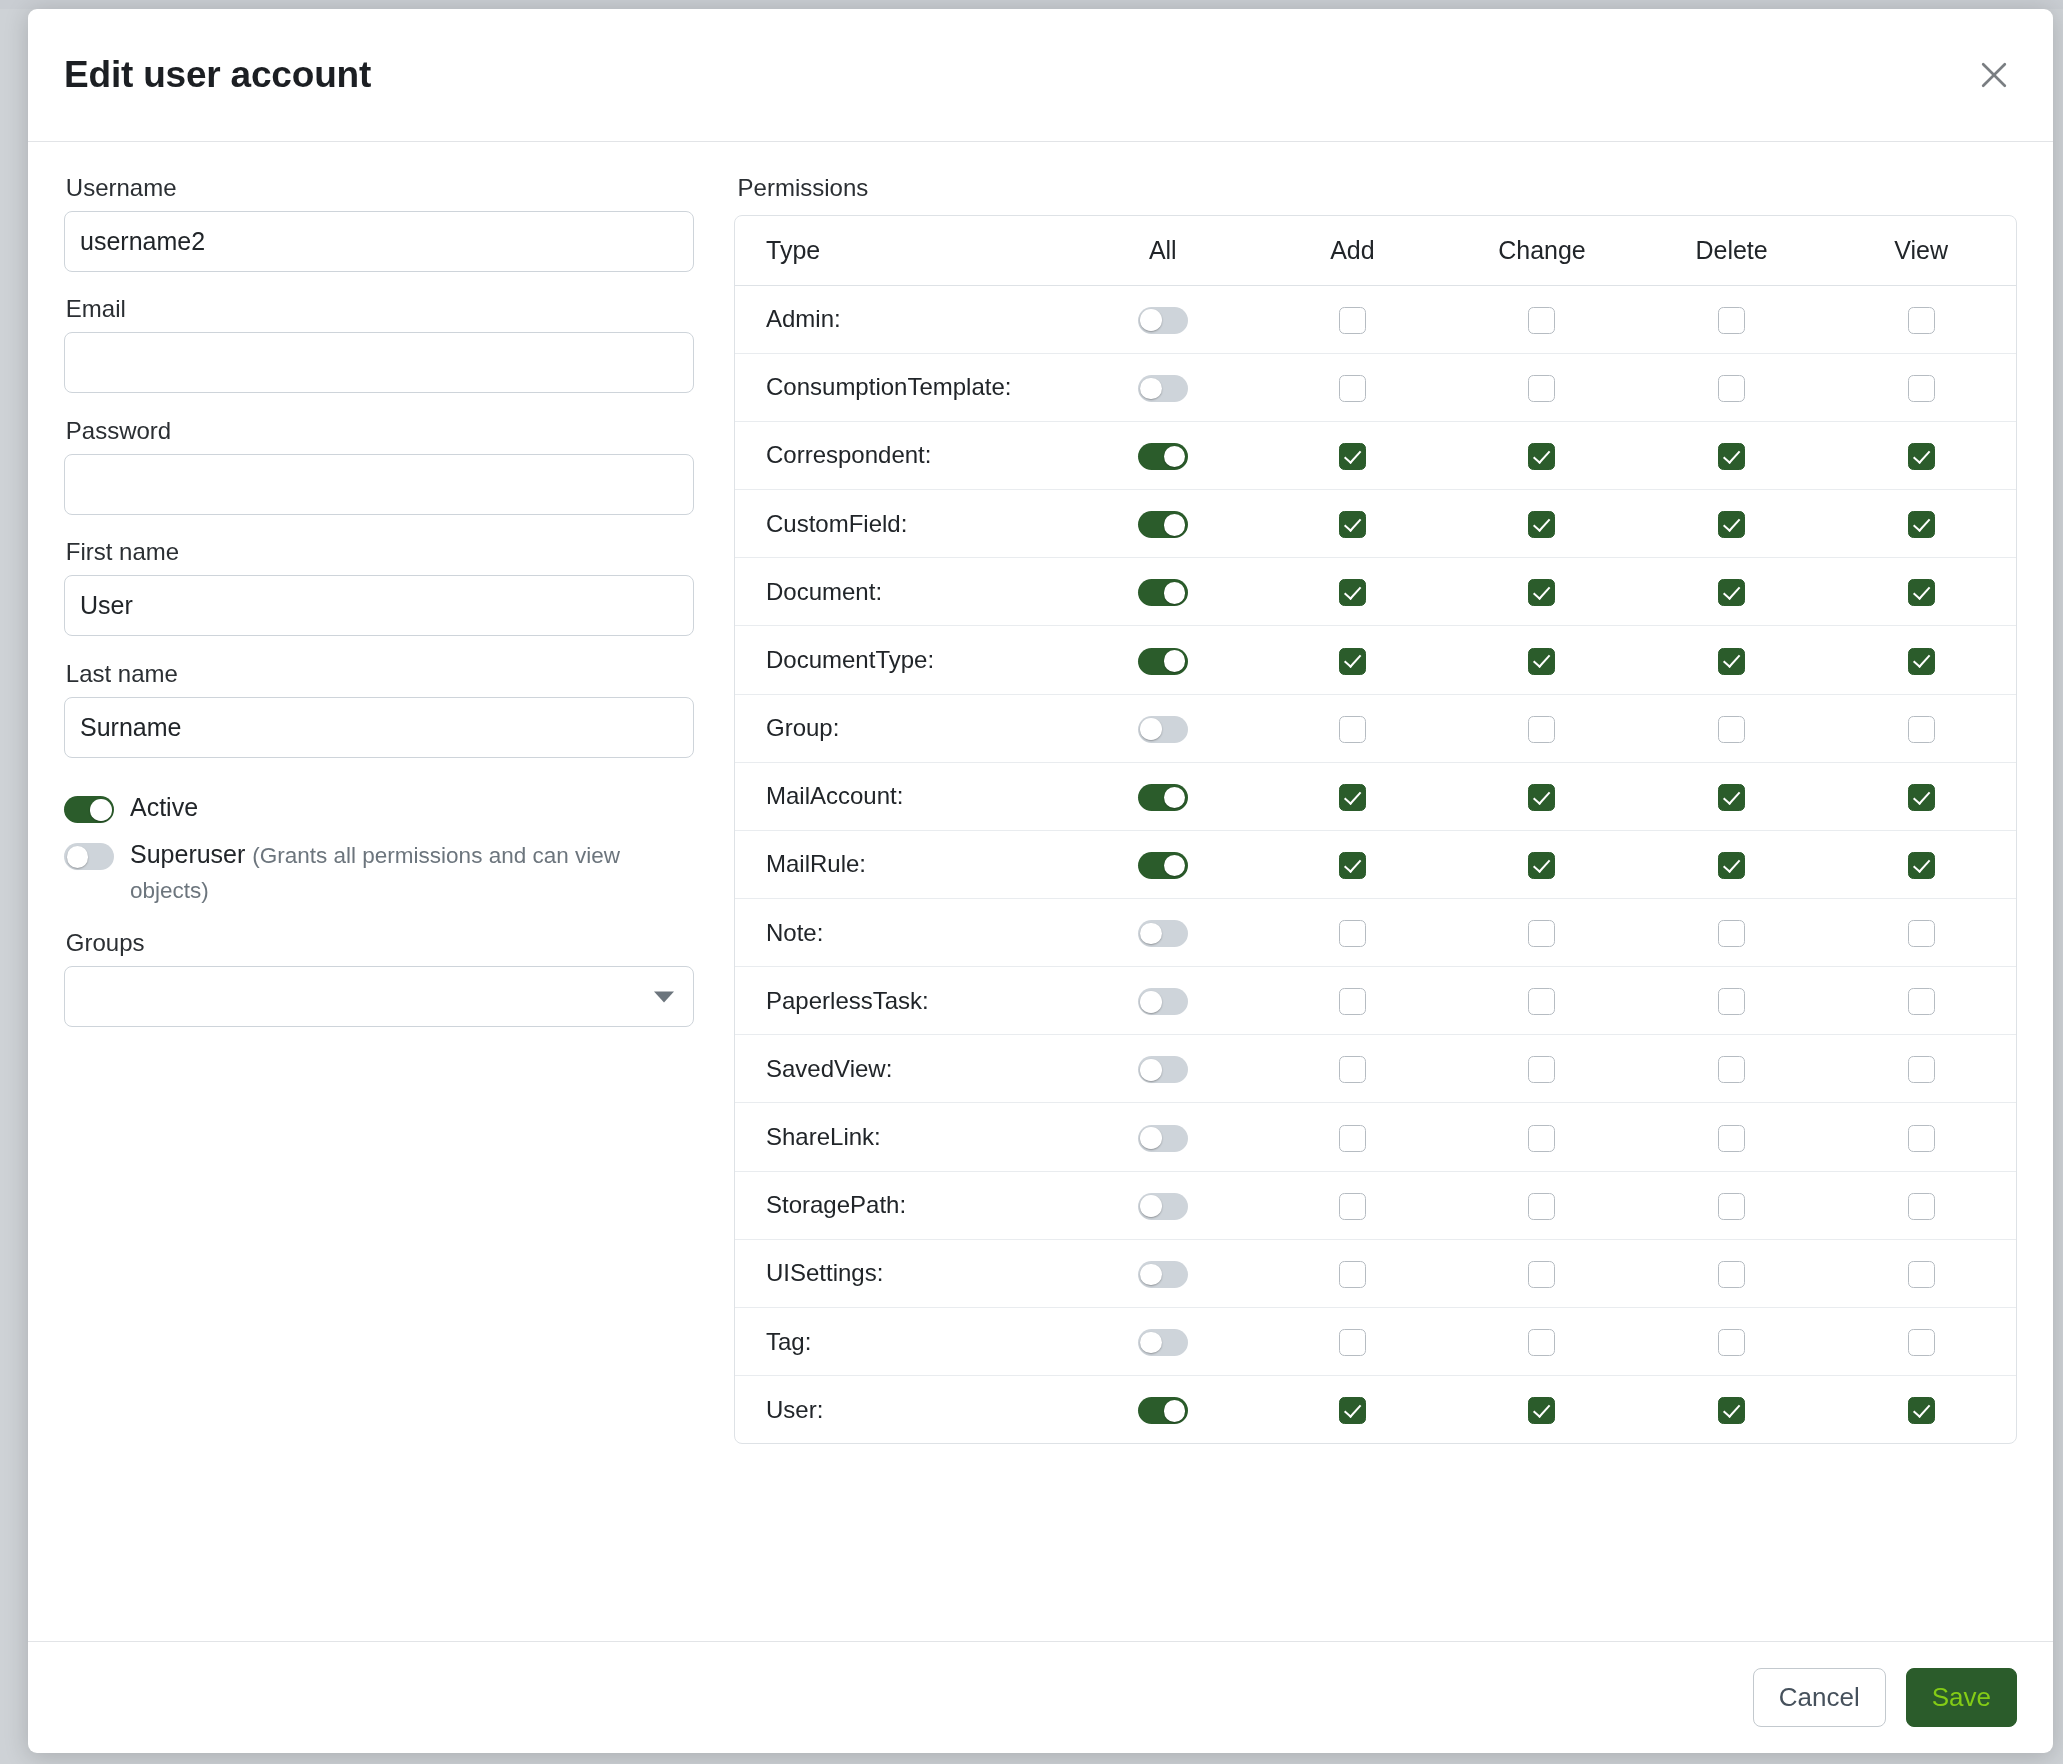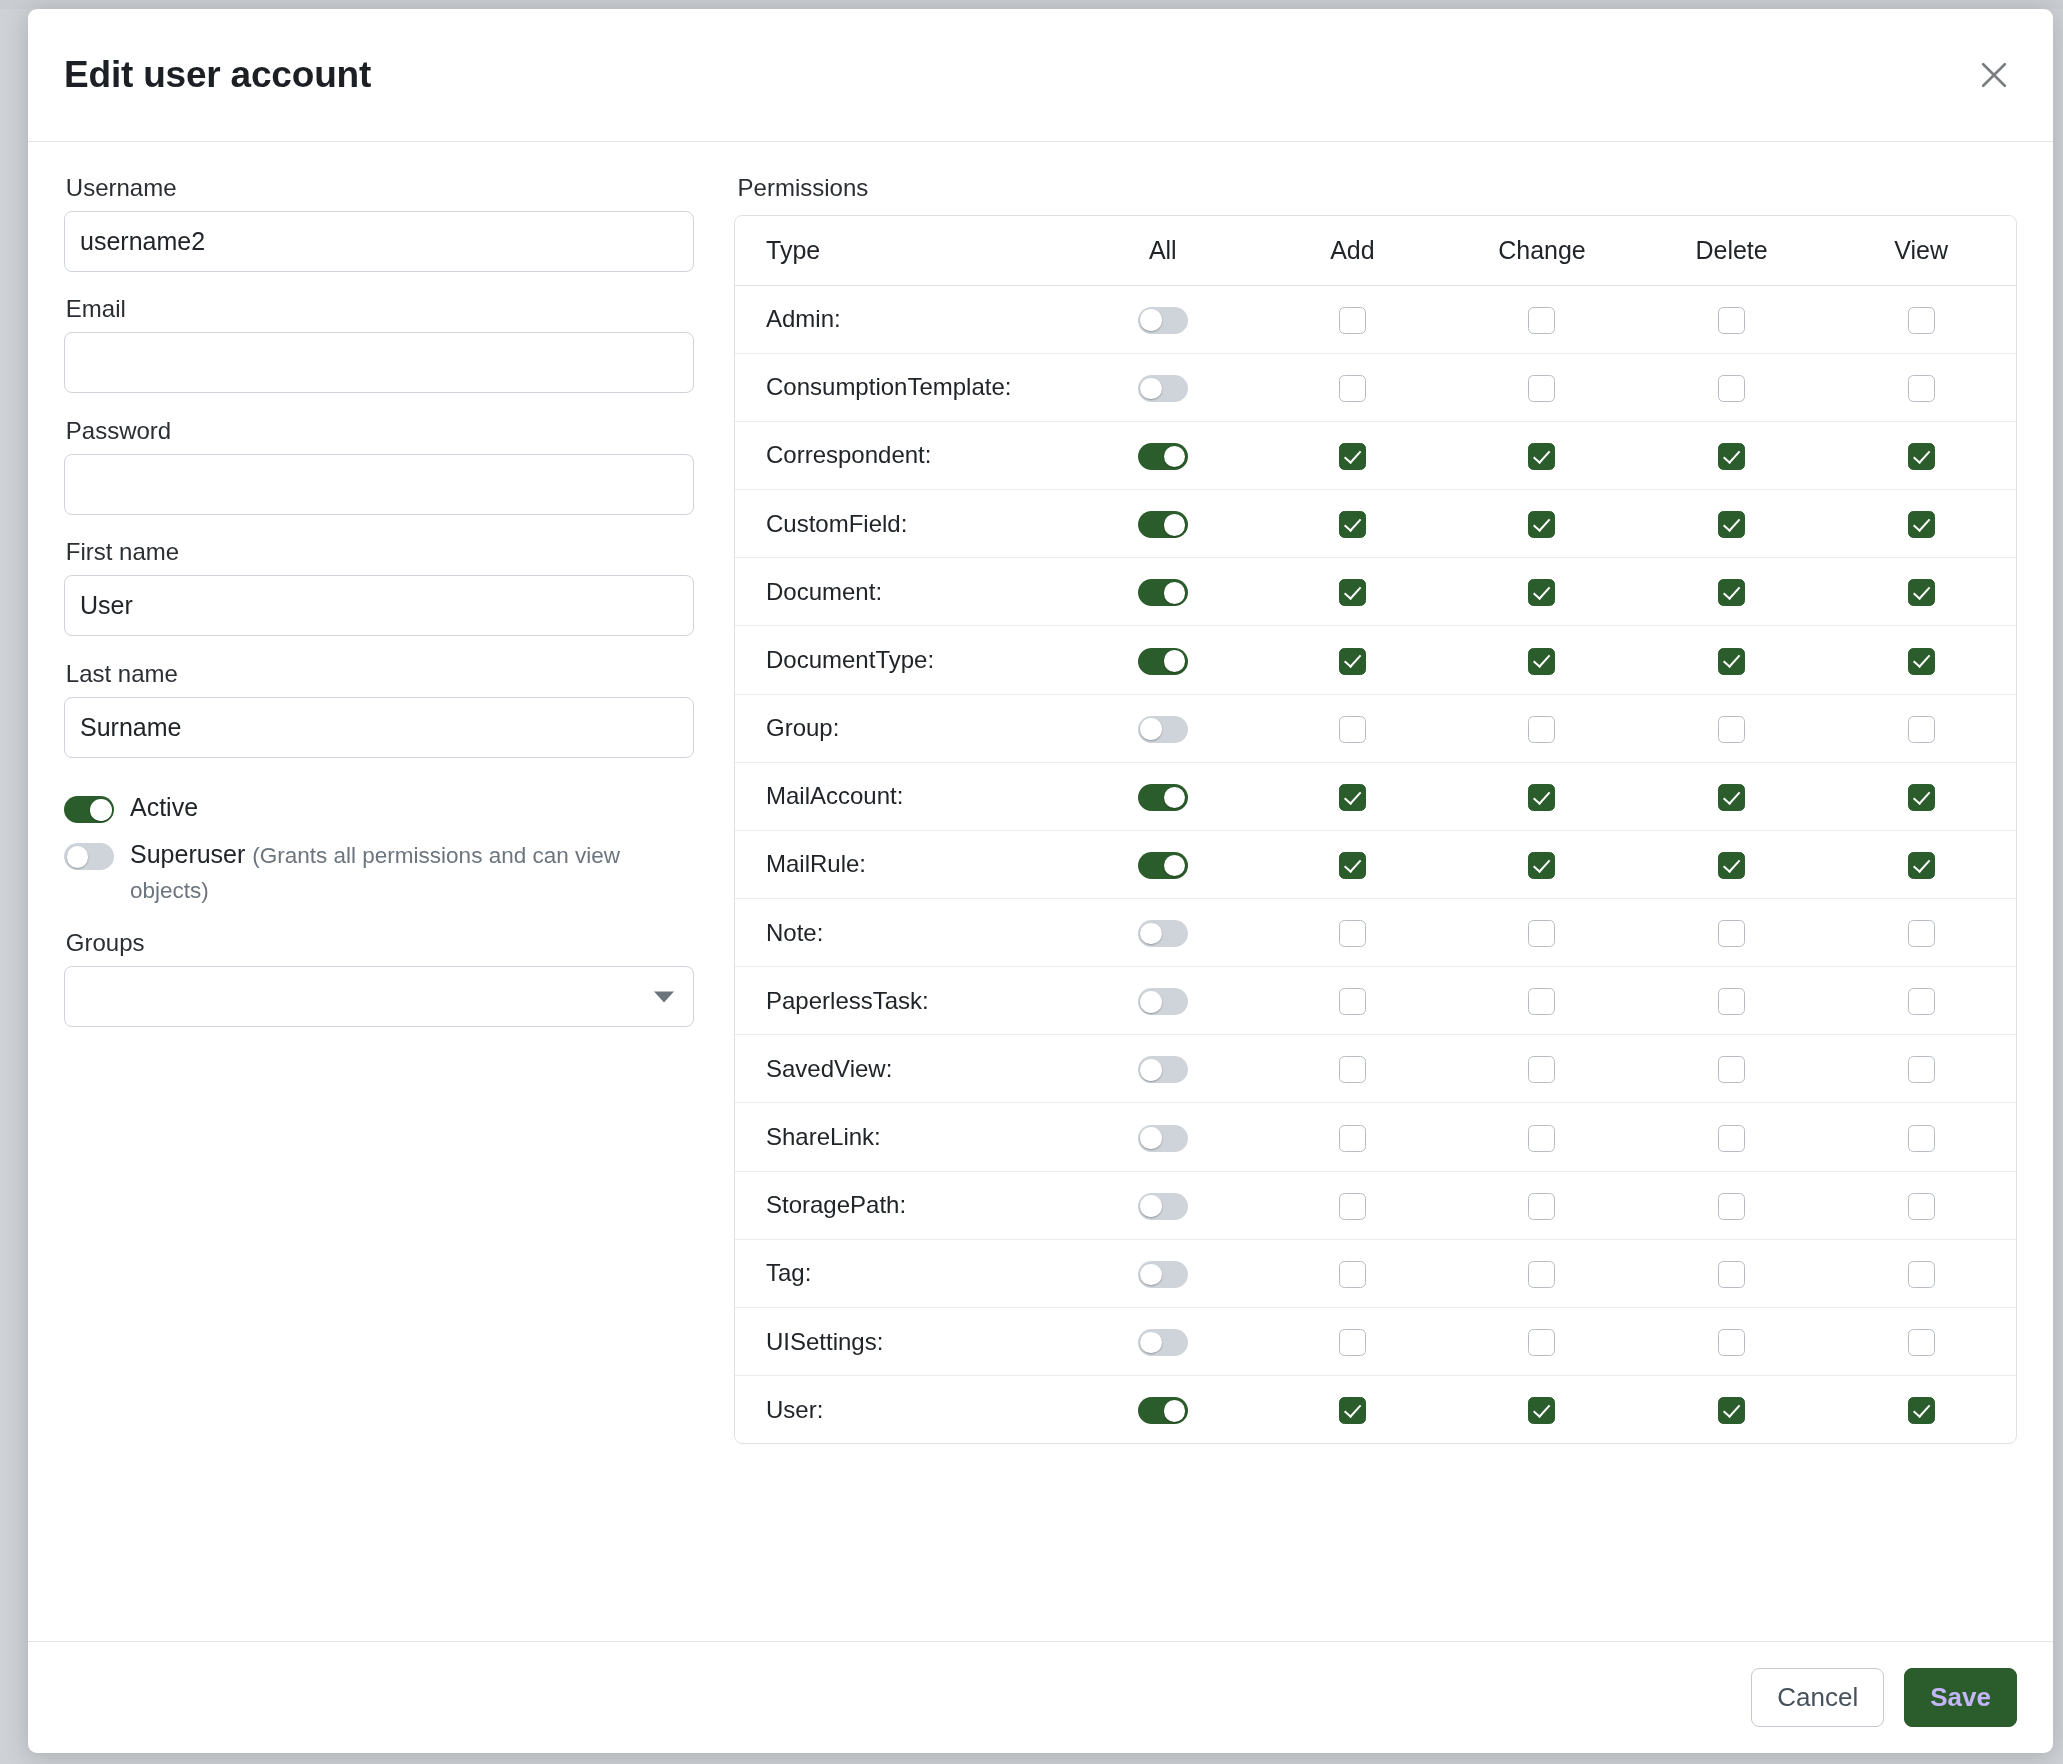--- a/index.html
+++ b/index.html
@@ -265,24 +265,23 @@
     cursor: pointer;
     font-family: "Liberation Sans", sans-serif;
   }
   .btn-cancel {
     background: #fff;
     color: #46515c;
     border: 0.9px solid #c3c9ce;
   }
   .btn-save {
     background: #2b5c2b;
-    color: #c4b5fd;
+    color: #84cc16;
     border: 0.9px solid #2b5c2b;
     min-width: 104px;
-    font-weight: bold;
   }
   .topstrip {
     position: absolute;
     left: 0; top: 0; width: 100%; height: 9px;
     background: #c9cdd2;
   }
 </style>
 </head>
 <body>
 
@@ -462,29 +461,29 @@
               </tr>
               <tr>
                 <td class="type-col">StoragePath:</td>
                 <td><span class="cell-toggle"></span></td>
                 <td><span class="cbox"></span></td>
                 <td><span class="cbox"></span></td>
                 <td><span class="cbox"></span></td>
                 <td><span class="cbox"></span></td>
               </tr>
               <tr>
+                <td class="type-col">UISettings:</td>
+                <td><span class="cell-toggle"></span></td>
+                <td><span class="cbox"></span></td>
+                <td><span class="cbox"></span></td>
+                <td><span class="cbox"></span></td>
+                <td><span class="cbox"></span></td>
+              </tr>
+              <tr>
                 <td class="type-col">Tag:</td>
-                <td><span class="cell-toggle"></span></td>
-                <td><span class="cbox"></span></td>
-                <td><span class="cbox"></span></td>
-                <td><span class="cbox"></span></td>
-                <td><span class="cbox"></span></td>
-              </tr>
-              <tr>
-                <td class="type-col">UISettings:</td>
                 <td><span class="cell-toggle"></span></td>
                 <td><span class="cbox"></span></td>
                 <td><span class="cbox"></span></td>
                 <td><span class="cbox"></span></td>
                 <td><span class="cbox"></span></td>
               </tr>
               <tr>
                 <td class="type-col">User:</td>
                 <td><span class="cell-toggle on"></span></td>
                 <td><span class="cbox checked"></span></td>

